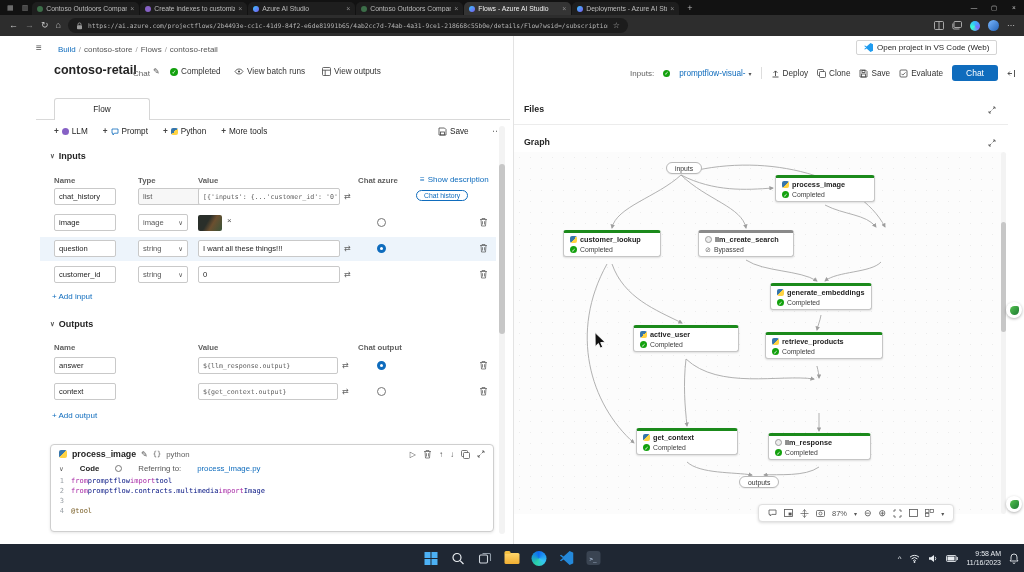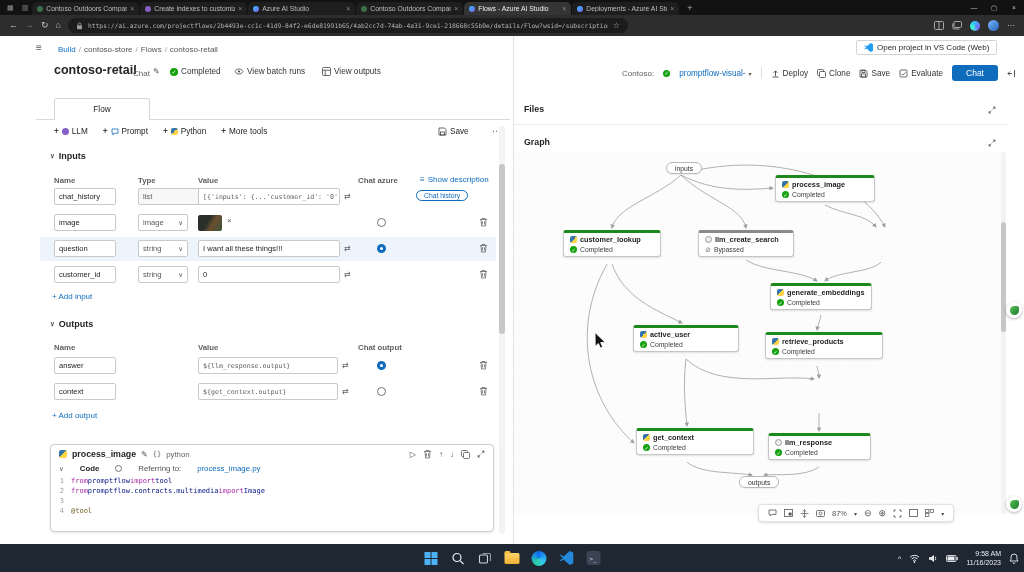--- a/index.html
+++ b/index.html
@@ -198,21 +198,21 @@
     </div>
     <div class="abs hdr-item" style="left:322px;top:31px">
       <svg width="9" height="9" viewBox="0 0 9 9">
           <rect x="0.5" y="0.5" width="8" height="8" rx="1" fill="none" stroke="#444" stroke-width="0.8"></rect>
           <line x1="0.5" y1="3.2" x2="8.5" y2="3.2" stroke="#444" stroke-width="0.8"></line>
           <line x1="3.2" y1="3.2" x2="3.2" y2="8.5" stroke="#444" stroke-width="0.8"></line>
         </svg>
       <span>View outputs</span>
     </div>
     <div class="abs" style="right:8px;top:29px;display:flex;align-items:center;gap:9px">
-      <span class="small">Contoso:</span>
+      <span class="small">Inputs:</span>
       <span class="chk chk7">✓</span>
       <span class="hdr-item linkblue">
         <span>promptflow-visual-</span>
         <span style="font-size:6px;color:#555">▾</span>
       </span>
       <span style="width:1px;height:12px;background:#ddd"></span>
       <div class="hdr-item">
         <svg width="9" height="9" viewBox="0 0 9 9">
             <path d="M4.5 7V2M2.6 3.8L4.5 1.9l1.9 1.9" stroke="#444" fill="none" stroke-width="0.9"></path>
             <path d="M1.5 8h6" stroke="#444" stroke-width="0.9"></path>
@@ -555,21 +555,21 @@
             <span class="pyico pyico7"></span>
             <span>retrieve_products</span>
           </div>
         <div class="ns">
             <span class="chk chk7">✓</span>
             <span>Completed</span>
           </div>
       </div>
 
 
-      <div class="gnode" style="left:122px;top:276px;width:118px">
+      <div class="gnode" style="left:122px;top:276px;width:102px">
         <div class="nl">
             <span class="pyico pyico7"></span>
             <span>get_context</span>
           </div>
         <div class="ns">
             <span class="chk chk7">✓</span>
             <span>Completed</span>
           </div>
       </div>
 

